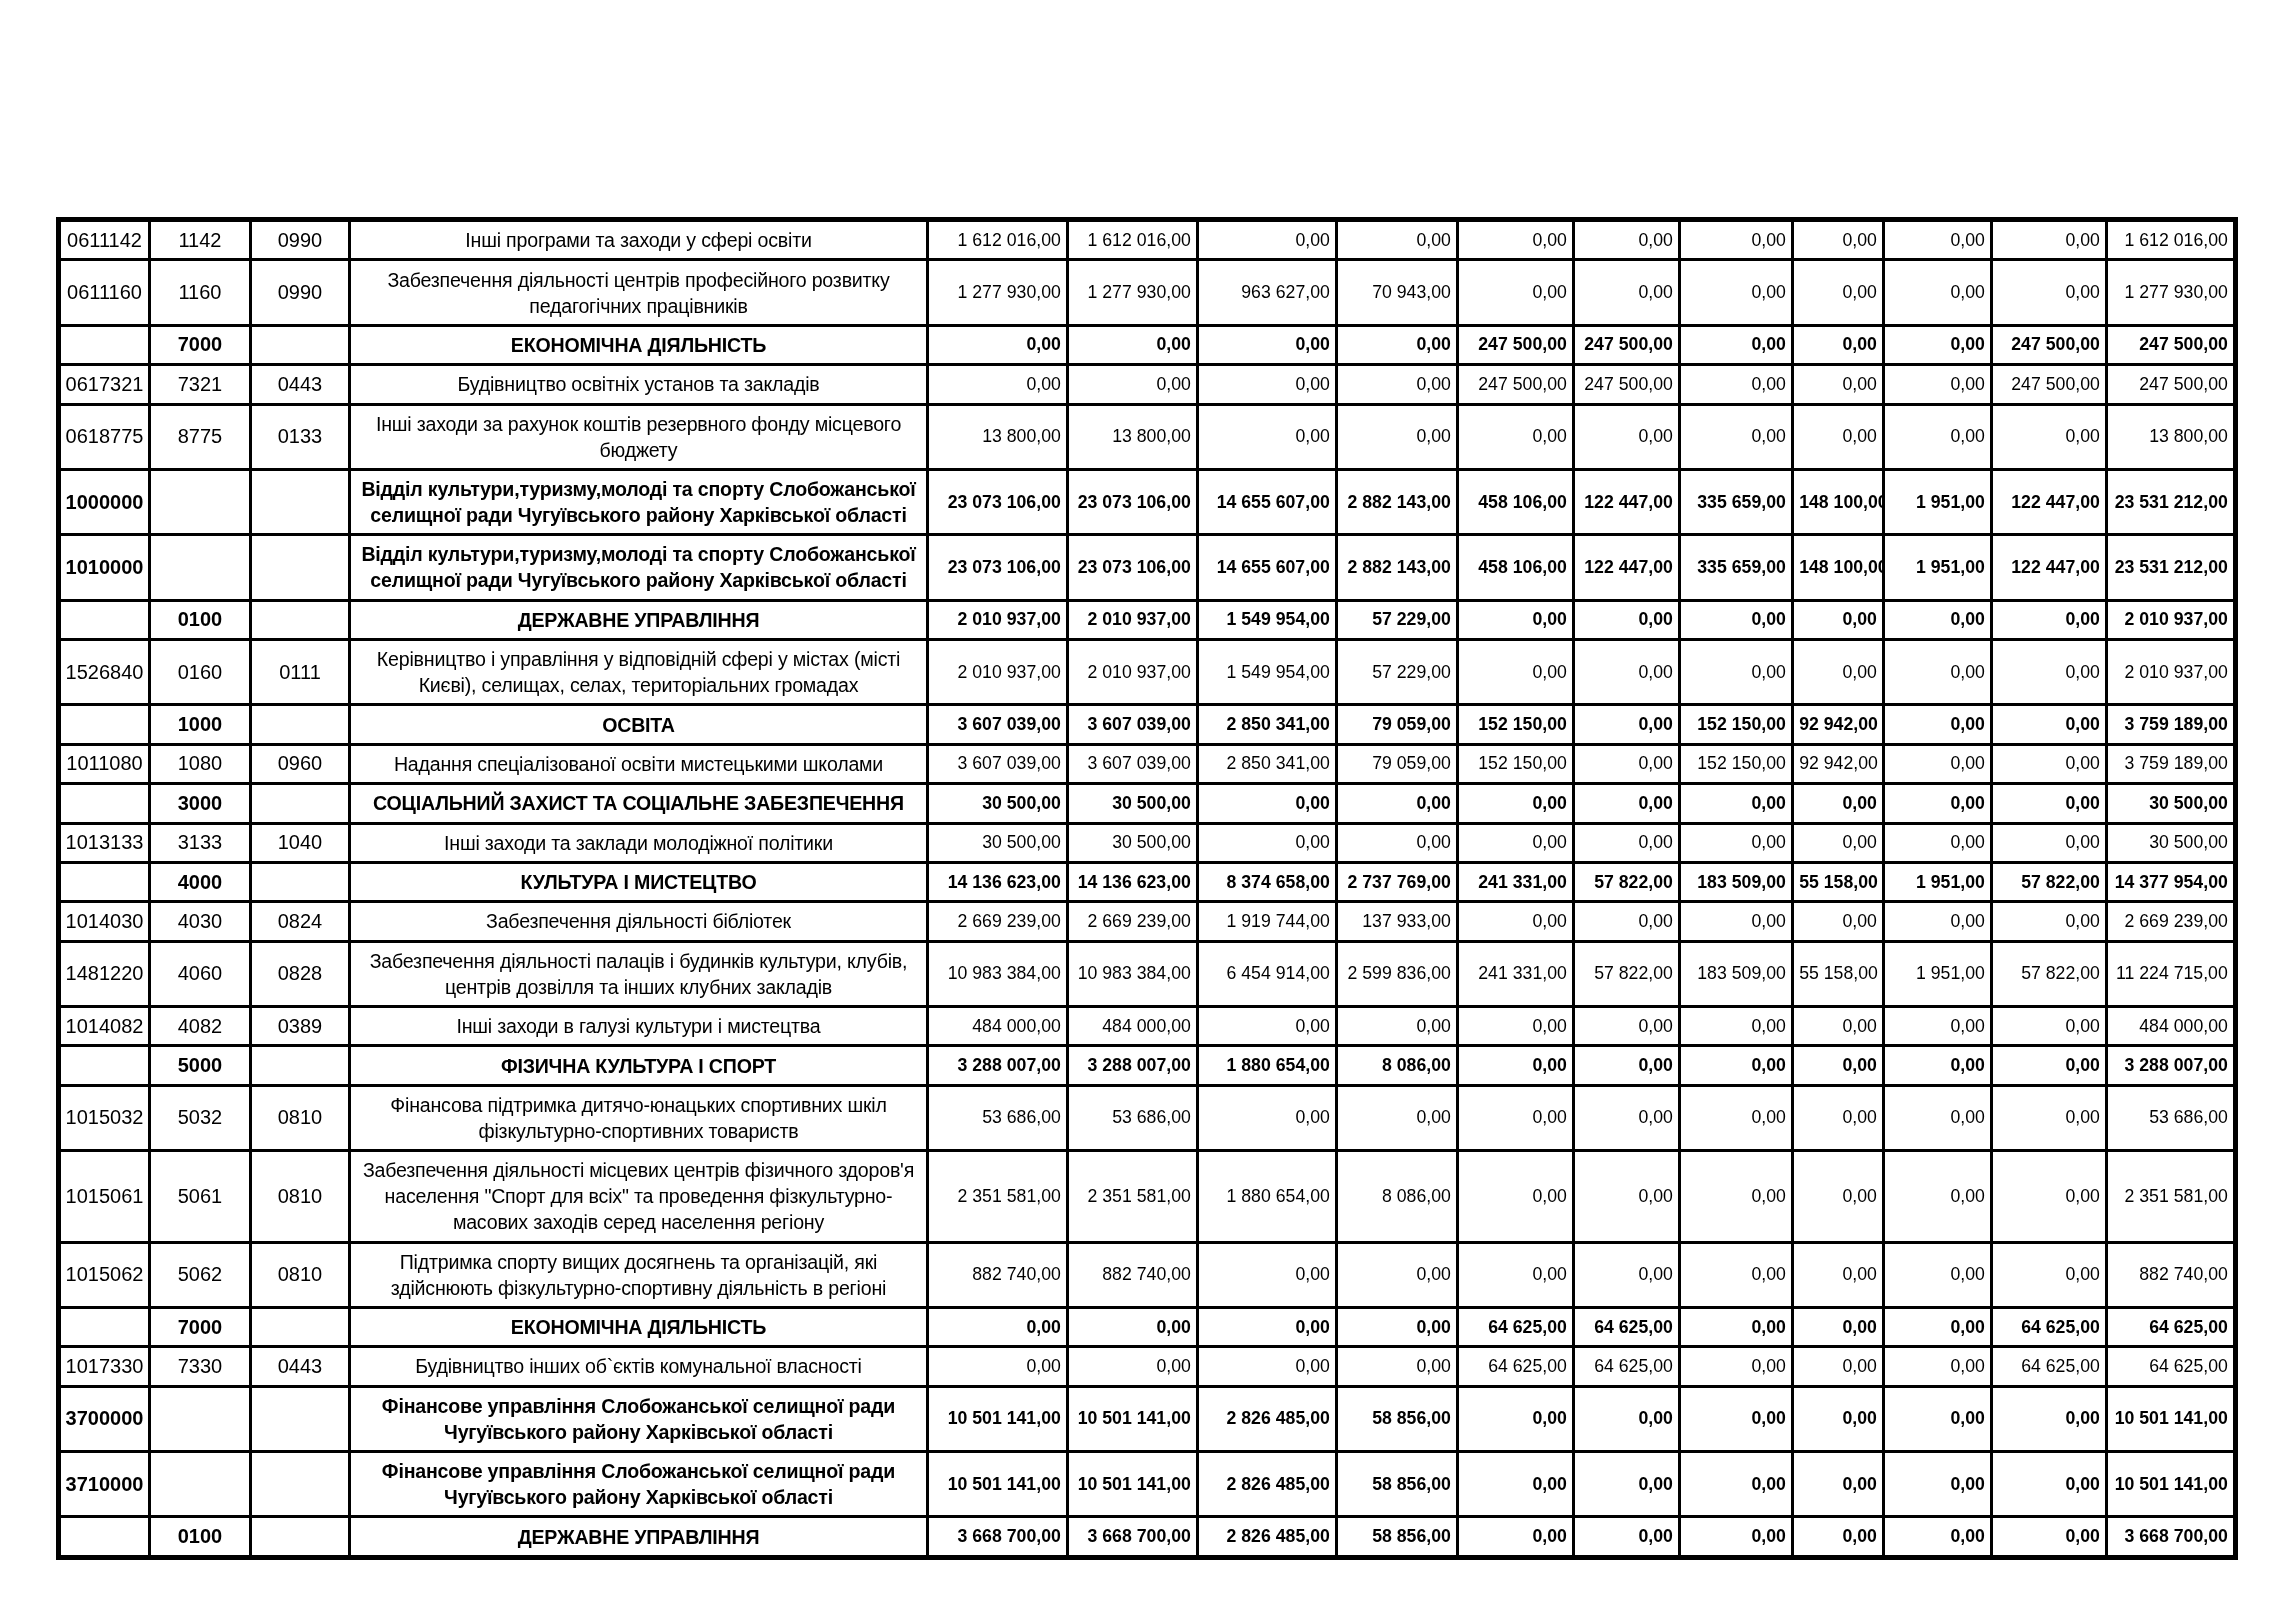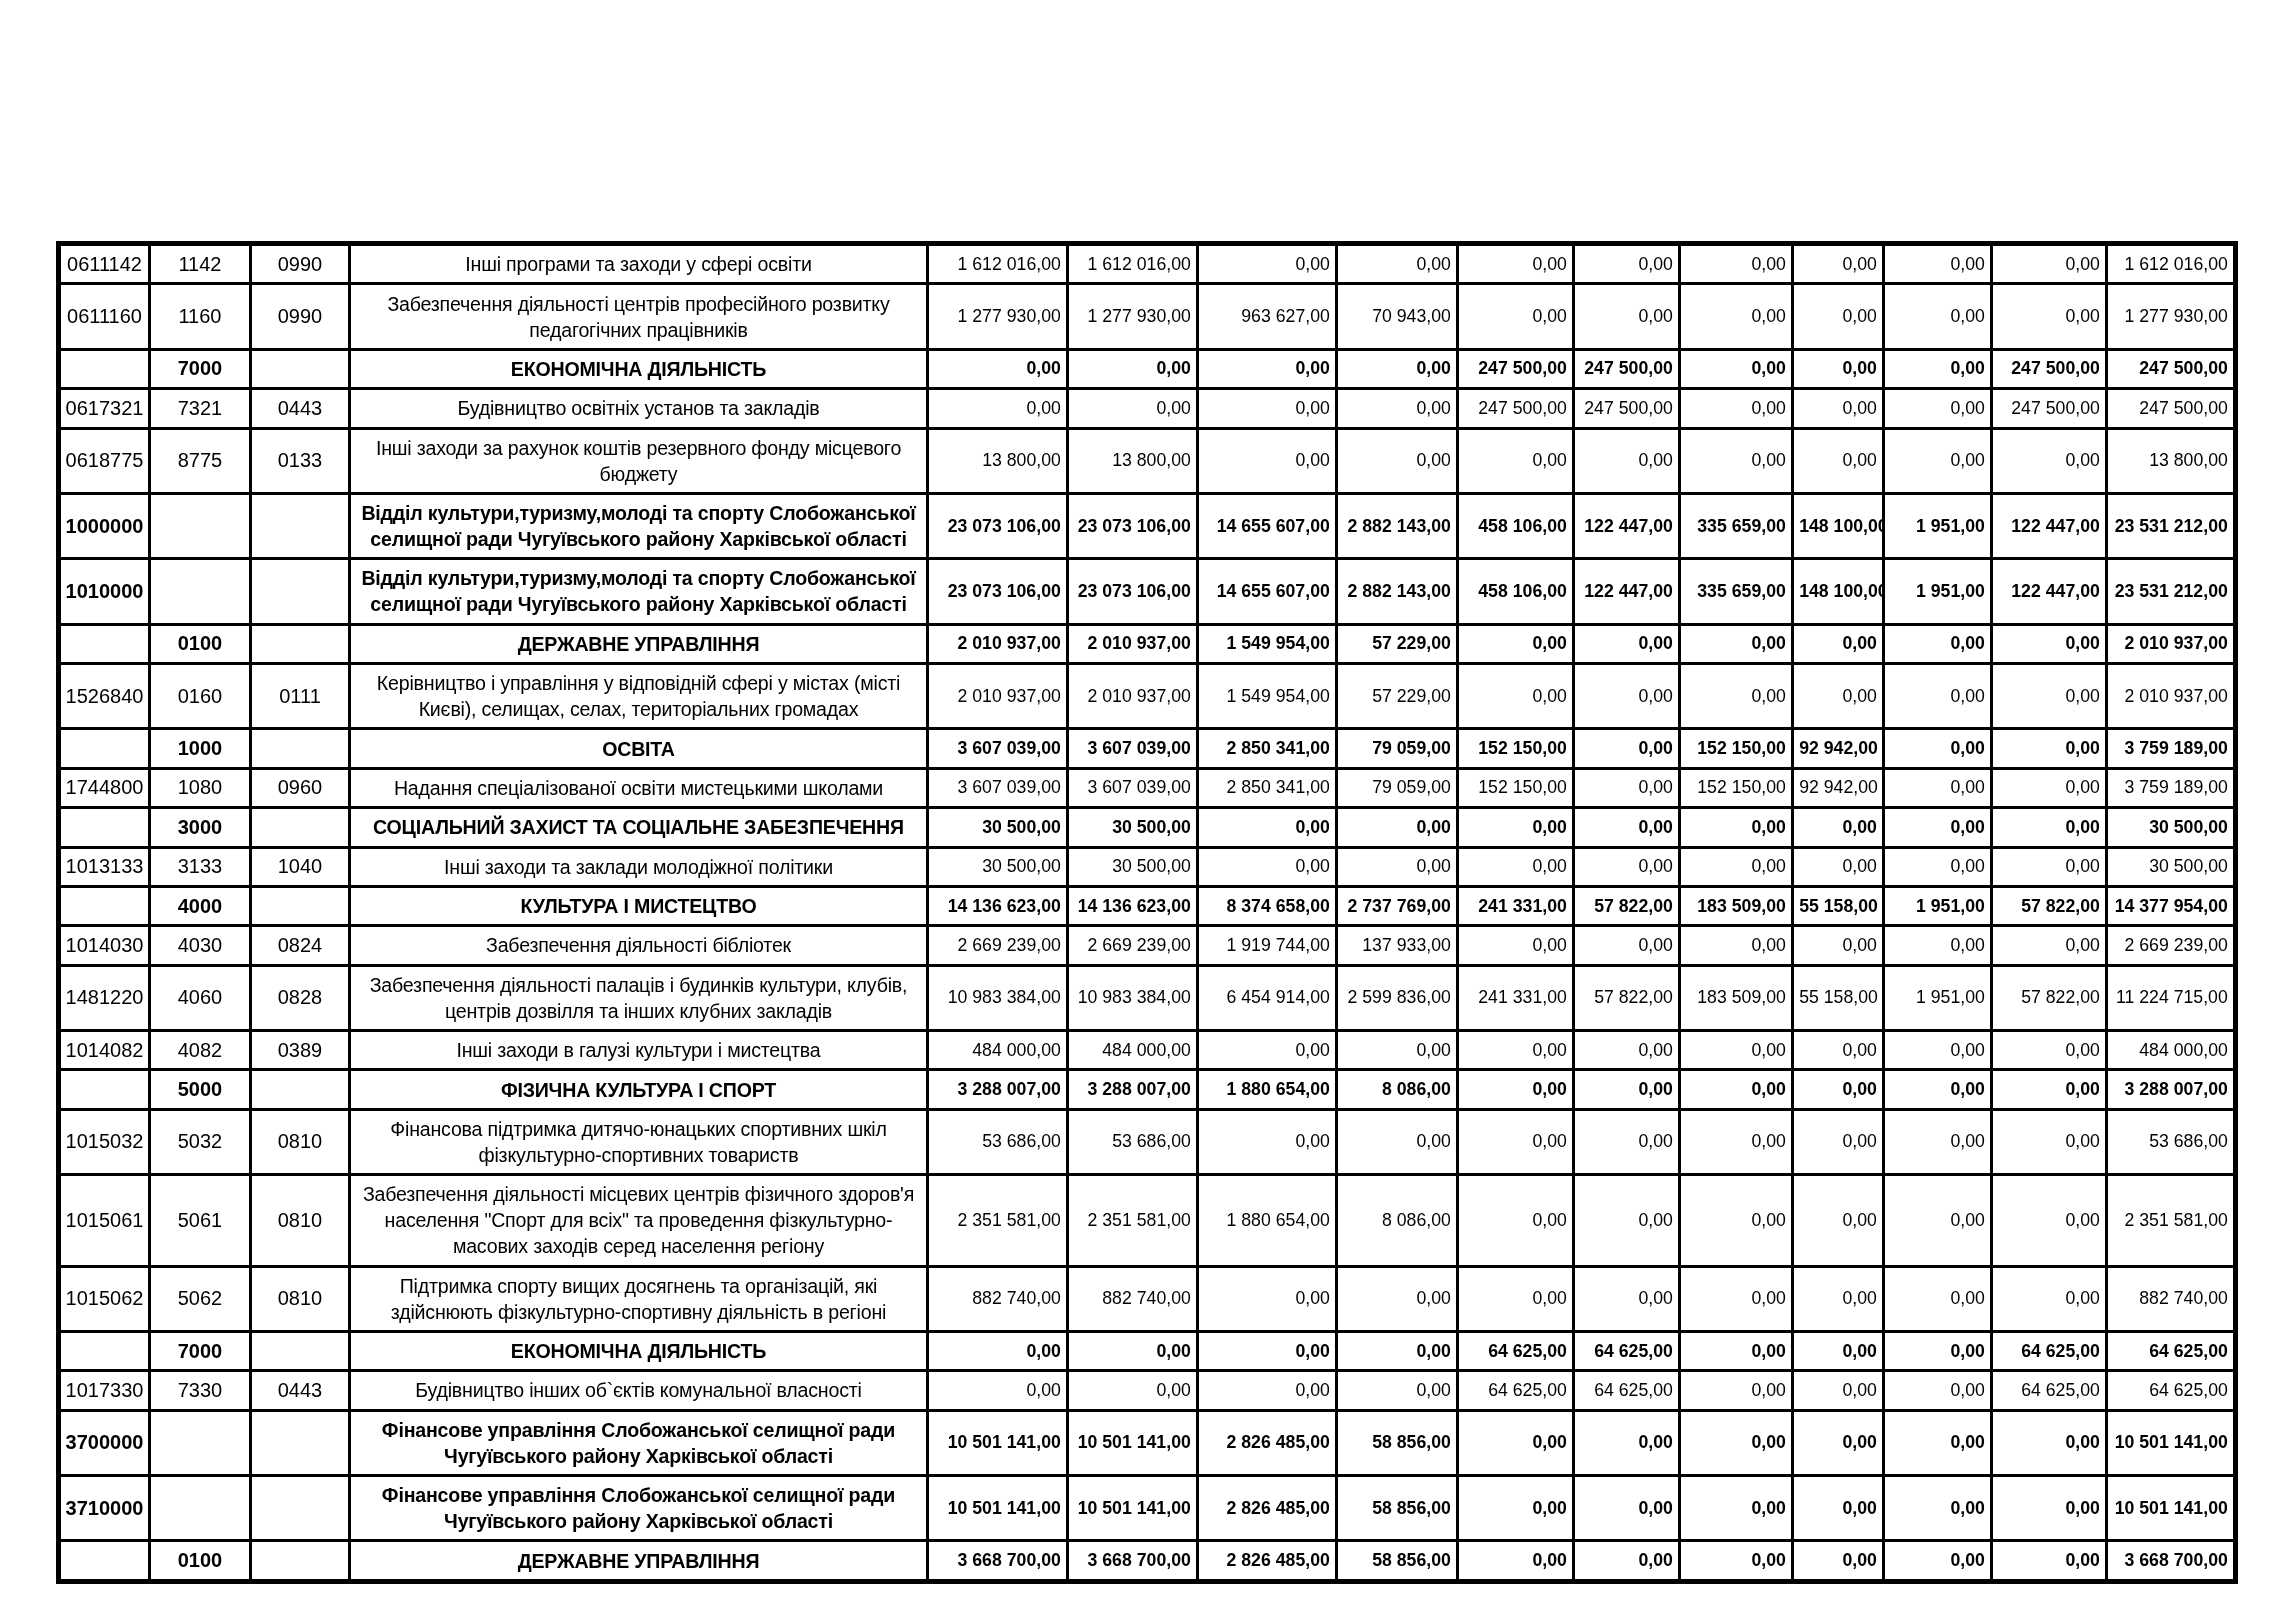--- a/index.html
+++ b/index.html
@@ -1,18 +1,18 @@
 <!DOCTYPE html>
 <html style="font-size:10.5px"><head>
 <meta charset="utf-8">
 <style>
   html,body{margin:0;padding:0;background:#ffffff;}
   body{width:2295px;height:1623px;position:relative;font-family:"Liberation Sans",sans-serif;color:#000;}
   .page{position:absolute;inset:0;background:#fff;}
-  table.budget{position:absolute;left:56px;top:241px;width:2178px;border-collapse:collapse;table-layout:fixed;border:5.2px solid #000;}
+  table.budget{position:absolute;left:56px;top:217px;width:2178px;border-collapse:collapse;table-layout:fixed;border:5.2px solid #000;}
   table.budget td{border:3.3px solid #000;vertical-align:middle;background:#fff;overflow:hidden;}
   td.code{text-align:center;font-size:20px;padding:3.9px 2.6px;}
   td.name{text-align:center;font-size:19.6px;line-height:26px;padding:5.2px 6.5px;letter-spacing:-0.2px;}
   td.val{text-align:right;font-size:17.7px;line-height:25px;padding:3.9px 5.2px;white-space:nowrap;}
   tr{height:37px;}
   tr.b td.name, tr.b td.code, tr.b td.val{font-weight:bold;}
 </style>
 </head>
 <body>
 
@@ -200,21 +200,21 @@
           <td class="val">79 059,00</td>
           <td class="val">152 150,00</td>
           <td class="val">0,00</td>
           <td class="val">152 150,00</td>
           <td class="val">92 942,00</td>
           <td class="val">0,00</td>
           <td class="val">0,00</td>
           <td class="val">3 759 189,00</td>
         </tr>
         <tr>
-          <td class="code">1744800</td>
+          <td class="code">1011080</td>
           <td class="code">1080</td>
           <td class="code">0960</td>
           <td class="name">Надання спеціалізованої освіти мистецькими школами</td>
           <td class="val">3 607 039,00</td>
           <td class="val">3 607 039,00</td>
           <td class="val">2 850 341,00</td>
           <td class="val">79 059,00</td>
           <td class="val">152 150,00</td>
           <td class="val">0,00</td>
           <td class="val">152 150,00</td>

